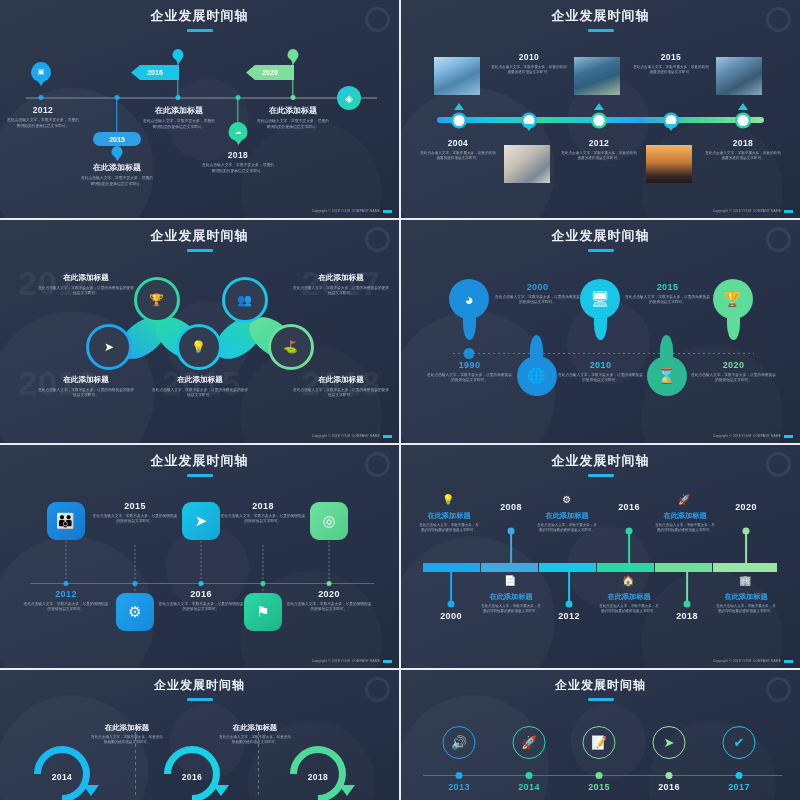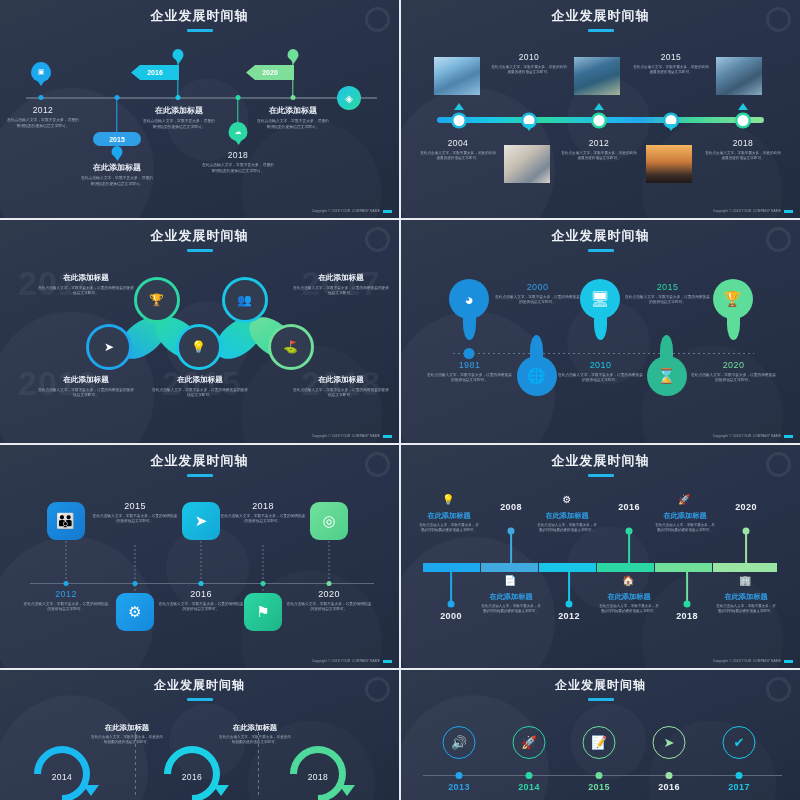--- a/index.html
+++ b/index.html
@@ -31,21 +31,21 @@
 
   .copy { position:absolute; right:7px; bottom:5px; display:flex; align-items:center; gap:3px;
           z-index:5; }
   .copy span { font-size:3.1px; color:#9aa6b8; letter-spacing:.15px; white-space:nowrap;
                transform:scale(1.05); transform-origin:right center; }
   .copy i { width:9px; height:3px; background:#18c6e8; display:block; }
 
   .ghostyear { position:absolute; font-weight:bold; color:rgba(255,255,255,.055);
                letter-spacing:1px; z-index:0; }
 
-  .yr  { font-weight:normal; letter-spacing:.4px; }
+  .yr  { font-weight:bold; letter-spacing:.4px; }
   .ttl { font-weight:bold;font-family:Liberation Mono, monospace; }
   .body{ line-height:1.45; color:#a9b4c6; }
 
   
   .s1 .title1 { font-size:13px; }
   .s1 .axis { position:absolute; left:26px; right:22px; top:97px; height:1.6px;
               background:#5c6strokes; background:#5a6677; }
   .s1 .node { position:absolute; width:5px; height:5px; border-radius:50%;
               top:95px; transform:translateX(-50%); }
   .s1 .stem { position:absolute; width:1.4px; transform:translateX(-50%); }
@@ -359,21 +359,21 @@
         <div class="ul"></div>
   </div>
 
   <div class="axis"></div>
 
   <div class="drop" style="left:68px;top:59px;">
     <div class="head" style="background:#1b8fdc;">◕</div>
     <div class="neck" style="background:#1b8fdc;"></div>
   </div>
   <div class="blk" style="left:26px;top:140px;">
-    <div class="yr" style="color:#2f9fe8;">1981</div>
+    <div class="yr" style="color:#2f9fe8;">1990</div>
     <div class="body">在此点击输入文字，字数不要太多，尽量的简明扼要的提炼信息文字即可。</div>
   </div>
   <div class="sm" style="left:68px;top:128px;background:#1b8fdc;"></div>
 
   <div class="drop" style="left:136px;top:115px;transform:translateX(-50%) rotate(180deg);">
     <div class="head" style="background:#1b8fdc;transform:rotate(180deg);">🌐</div>
     <div class="neck" style="background:#1b8fdc;"></div>
   </div>
   <div class="blk" style="left:94px;top:62px;">
     <div class="yr" style="color:#2f9fe8;">2000</div>

